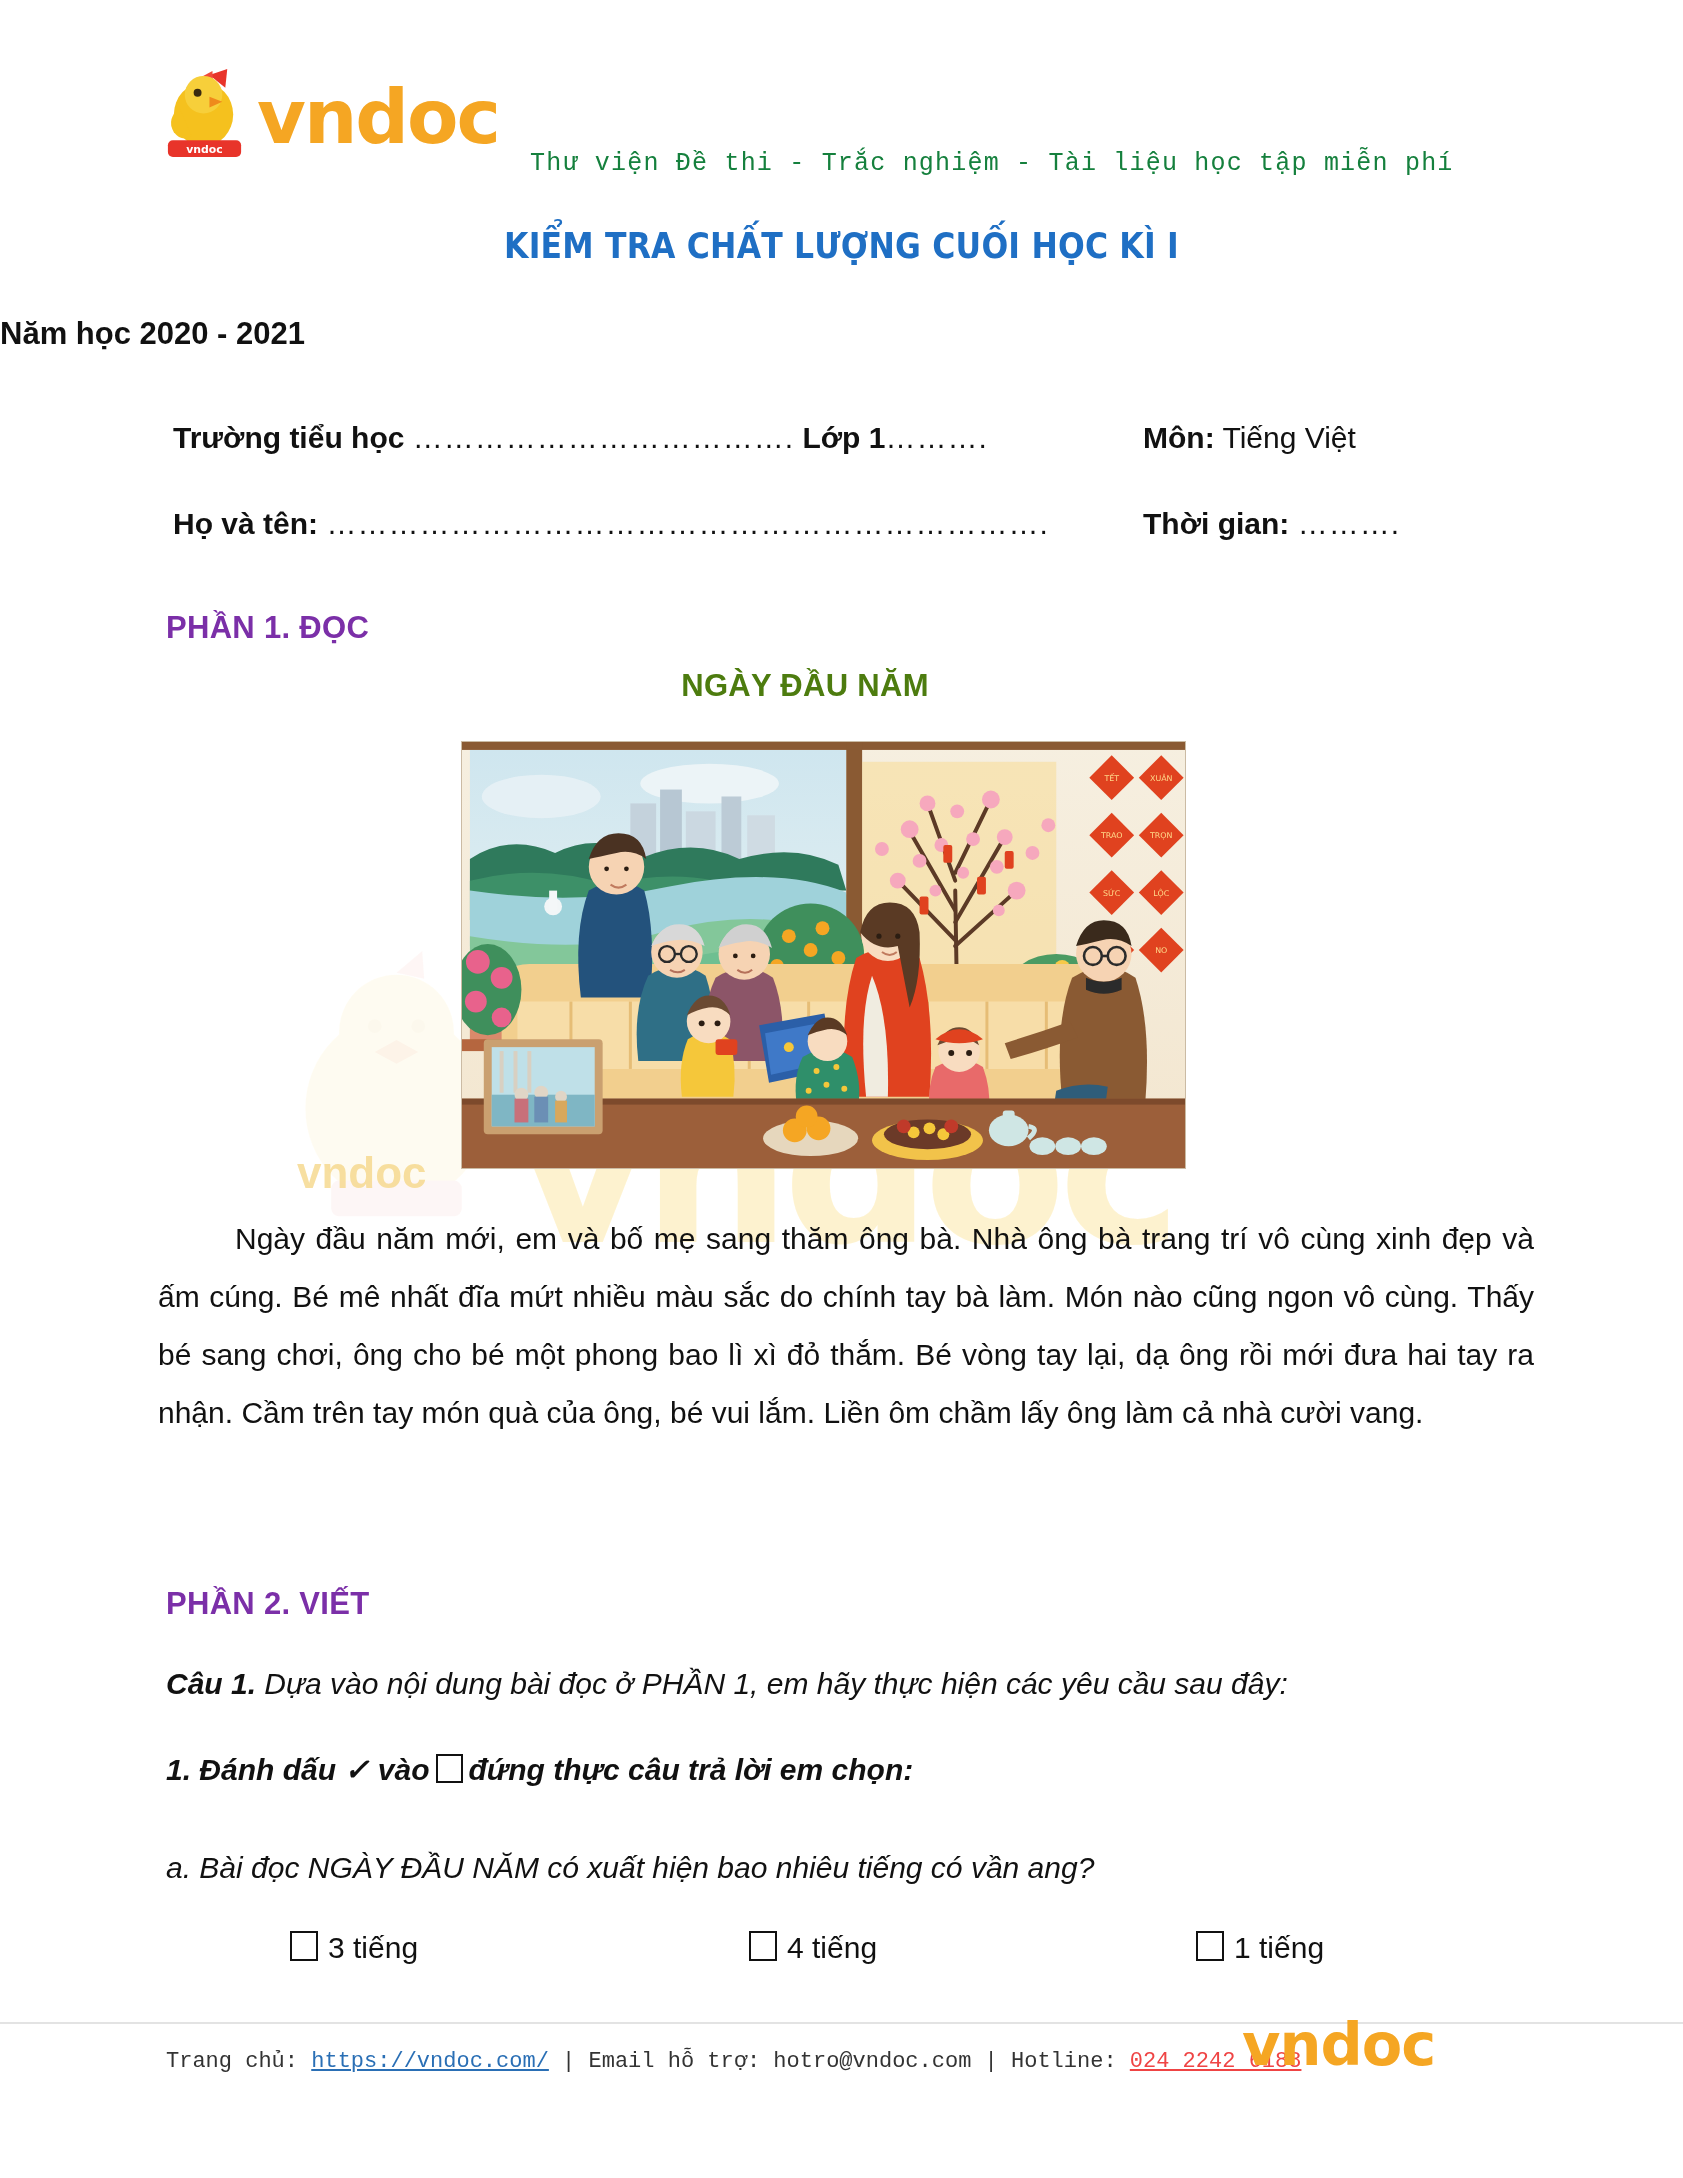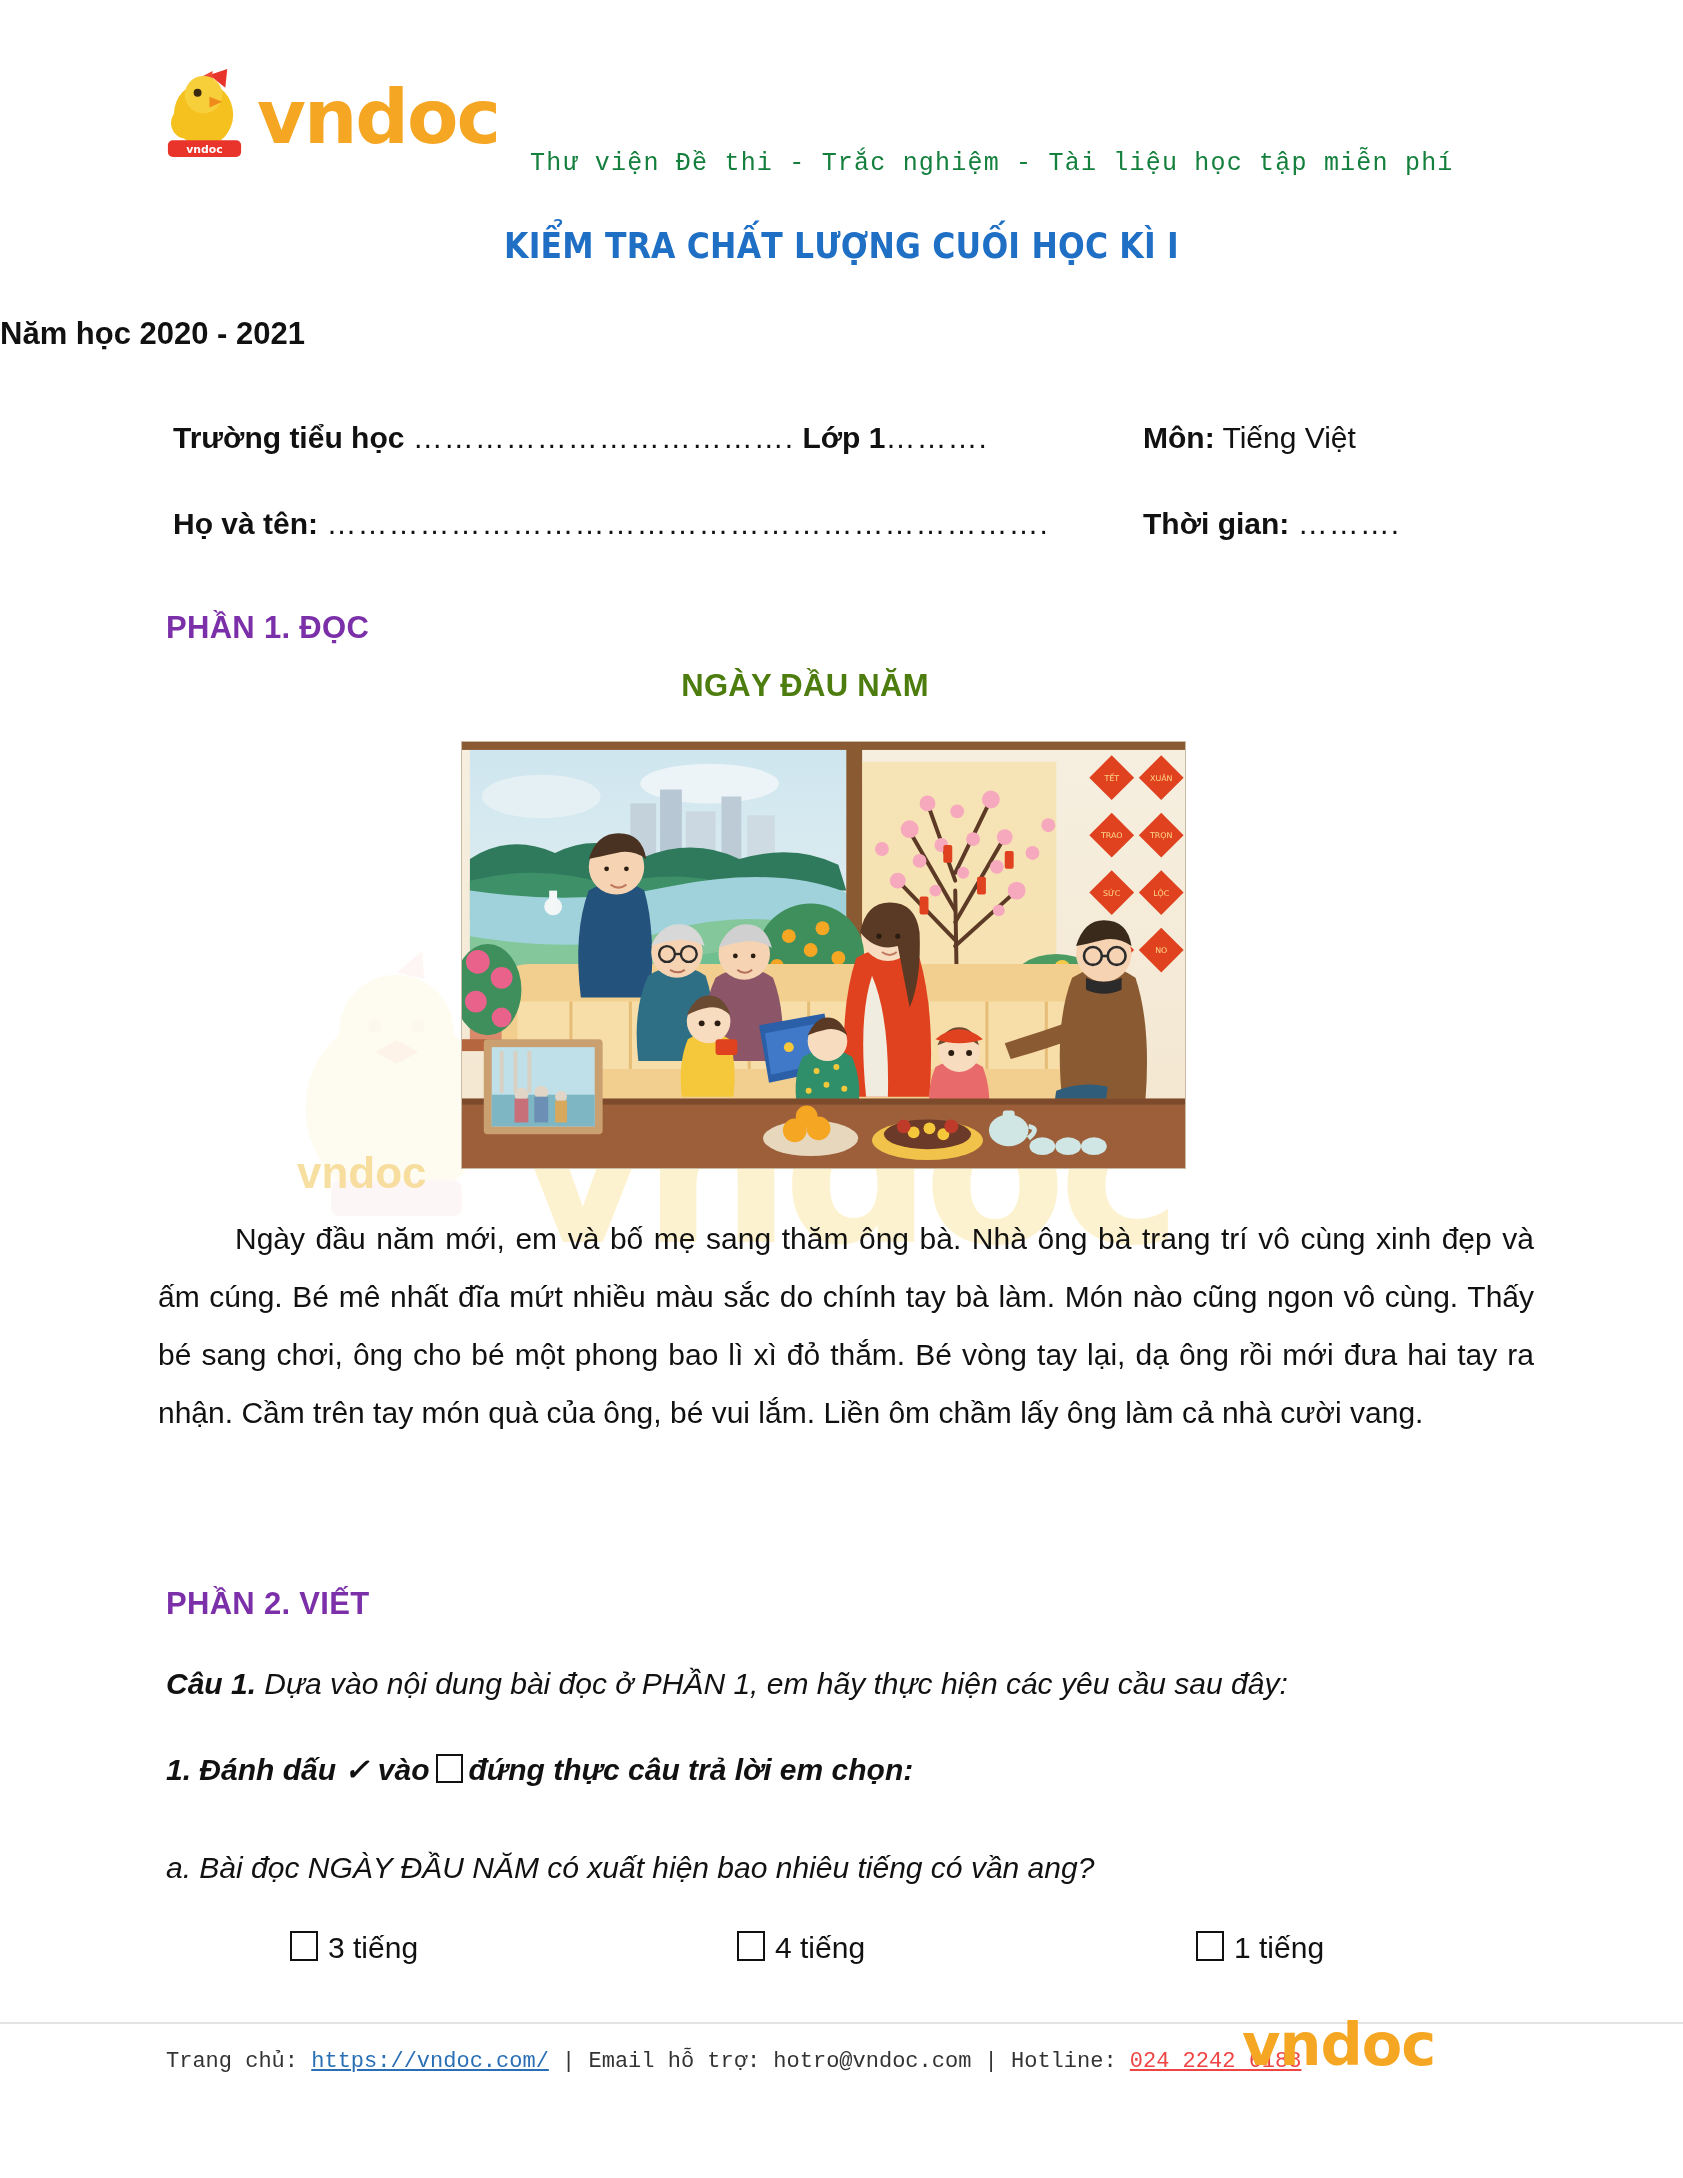--- a/index.html
+++ b/index.html
@@ -71,21 +71,21 @@
   
   .q-line { position:absolute; left:166px; font-size:30px; color:#111; }
   .q-cau1 { top:1667px;font-style:italic; }
   .q-mark { top:1752px; font-weight:700; font-style:italic; }
   .q-a    { top:1851px; font-style:italic; }
 
   .options { position:absolute; left:166px; top:1931px; width:1376px;
              font-size:30px; color:#111; }
   .opt { position:absolute; white-space:nowrap; }
   .opt1 { left:124px; }
-  .opt2 { left:562px;padding-left:9px; }
+  .opt2 { left:574px;padding-left:9px; }
   .opt3 { left:1030px; }
   .box { display:inline-block; width:24px; height:26px; border:2.2px solid #111;
          vertical-align:-3px; margin-right:10px; }
   .box-inline { display:inline-block; width:23px; height:25px; border:2.2px solid #111;
          vertical-align:-3px; margin:0 6px; }
 
   
   .footer-line { position:absolute; left:0; top:2022px; width:1683px; height:2px;
                  background:#e3e3e3; }
   .footer { position:absolute; left:166px; top:2049px; font-size:22px;

